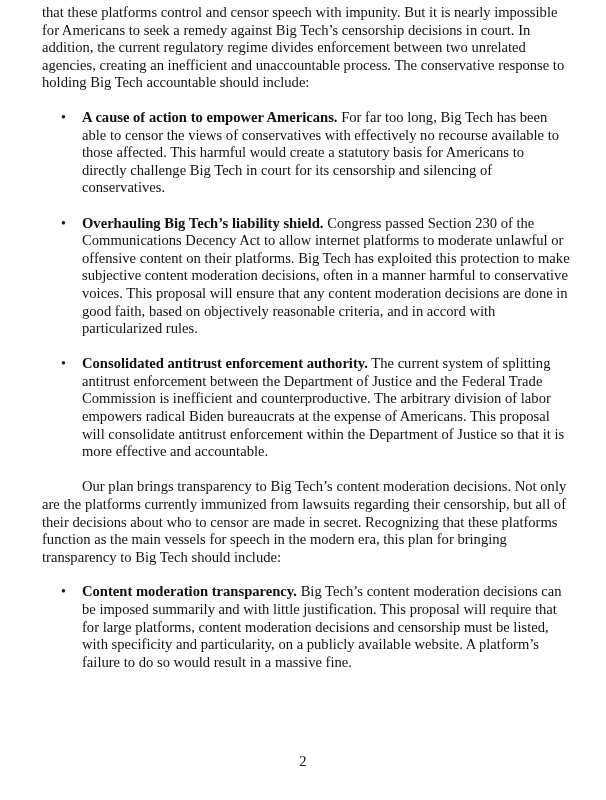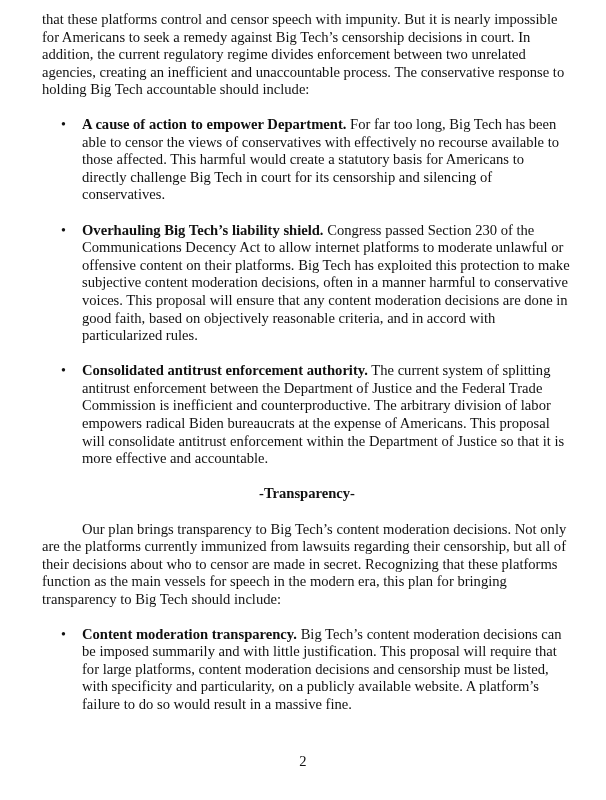--- a/index.html
+++ b/index.html
@@ -21,21 +21,20 @@
       top: 4px;
       width: 530px;
       font-size: 14.6px;
       line-height: 17.6px;
     }
     p {
       margin: 0;
     }
     .para {
       margin-bottom: 17px;
-      margin-top: 7px;
     }
     .indent {
       text-indent: 40px;
     }
     ul.bullets {
       list-style: none;
       margin: 0;
       padding: 0;
     }
     ul.bullets li {
@@ -69,33 +68,32 @@
 </head>
 <body>
 
 <div class="page">
 
   <p class="para">that these platforms control and censor speech with impunity. But it is nearly impossible for Americans to seek a remedy against Big Tech’s censorship decisions in court. In addition, the current regulatory regime divides enforcement between two unrelated agencies, creating an inefficient and unaccountable process. The conservative response to holding Big Tech accountable should include:</p>
 
   <ul class="bullets">
     <li>
       <span class="bullet">•</span>
-      <span class="lead">A cause of action to empower Department.</span><span> For far too long, Big Tech has been able to censor the views of conservatives with effectively no recourse available to those affected. This harmful would create a statutory basis for Americans to directly challenge Big Tech in court for its censorship and silencing of conservatives.</span>
+      <span class="lead">A cause of action to empower Americans.</span><span> For far too long, Big Tech has been able to censor the views of conservatives with effectively no recourse available to those affected. This harmful would create a statutory basis for Americans to directly challenge Big Tech in court for its censorship and silencing of conservatives.</span>
     </li>
     <li>
       <span class="bullet">•</span>
       <span class="lead">Overhauling Big Tech’s liability shield.</span><span> Congress passed Section 230 of the Communications Decency Act to allow internet platforms to moderate unlawful or offensive content on their platforms. Big Tech has exploited this protection to make subjective content moderation decisions, often in a manner harmful to conservative voices. This proposal will ensure that any content moderation decisions are done in good faith, based on objectively reasonable criteria, and in accord with particularized rules.</span>
     </li>
     <li>
       <span class="bullet">•</span>
       <span class="lead">Consolidated antitrust enforcement authority.</span><span> The current system of splitting antitrust enforcement between the Department of Justice and the Federal Trade Commission is inefficient and counterproductive. The arbitrary division of labor empowers radical Biden bureaucrats at the expense of Americans. This proposal will consolidate antitrust enforcement within the Department of Justice so that it is more effective and accountable.</span>
     </li>
   </ul>
 
-  <p class="heading">-Transparency-</p>
 
   <p class="para indent">Our plan brings transparency to Big Tech’s content moderation decisions. Not only are the platforms currently immunized from lawsuits regarding their censorship, but all of their decisions about who to censor are made in secret. Recognizing that these platforms function as the main vessels for speech in the modern era, this plan for bringing transparency to Big Tech should include:</p>
 
   <ul class="bullets">
     <li>
       <span class="bullet">•</span>
       <span class="lead">Content moderation transparency.</span><span> Big Tech’s content moderation decisions can be imposed summarily and with little justification. This proposal will require that for large platforms, content moderation decisions and censorship must be listed, with specificity and particularity, on a publicly available website. A platform’s failure to do so would result in a massive fine.</span>
     </li>
   </ul>
 

